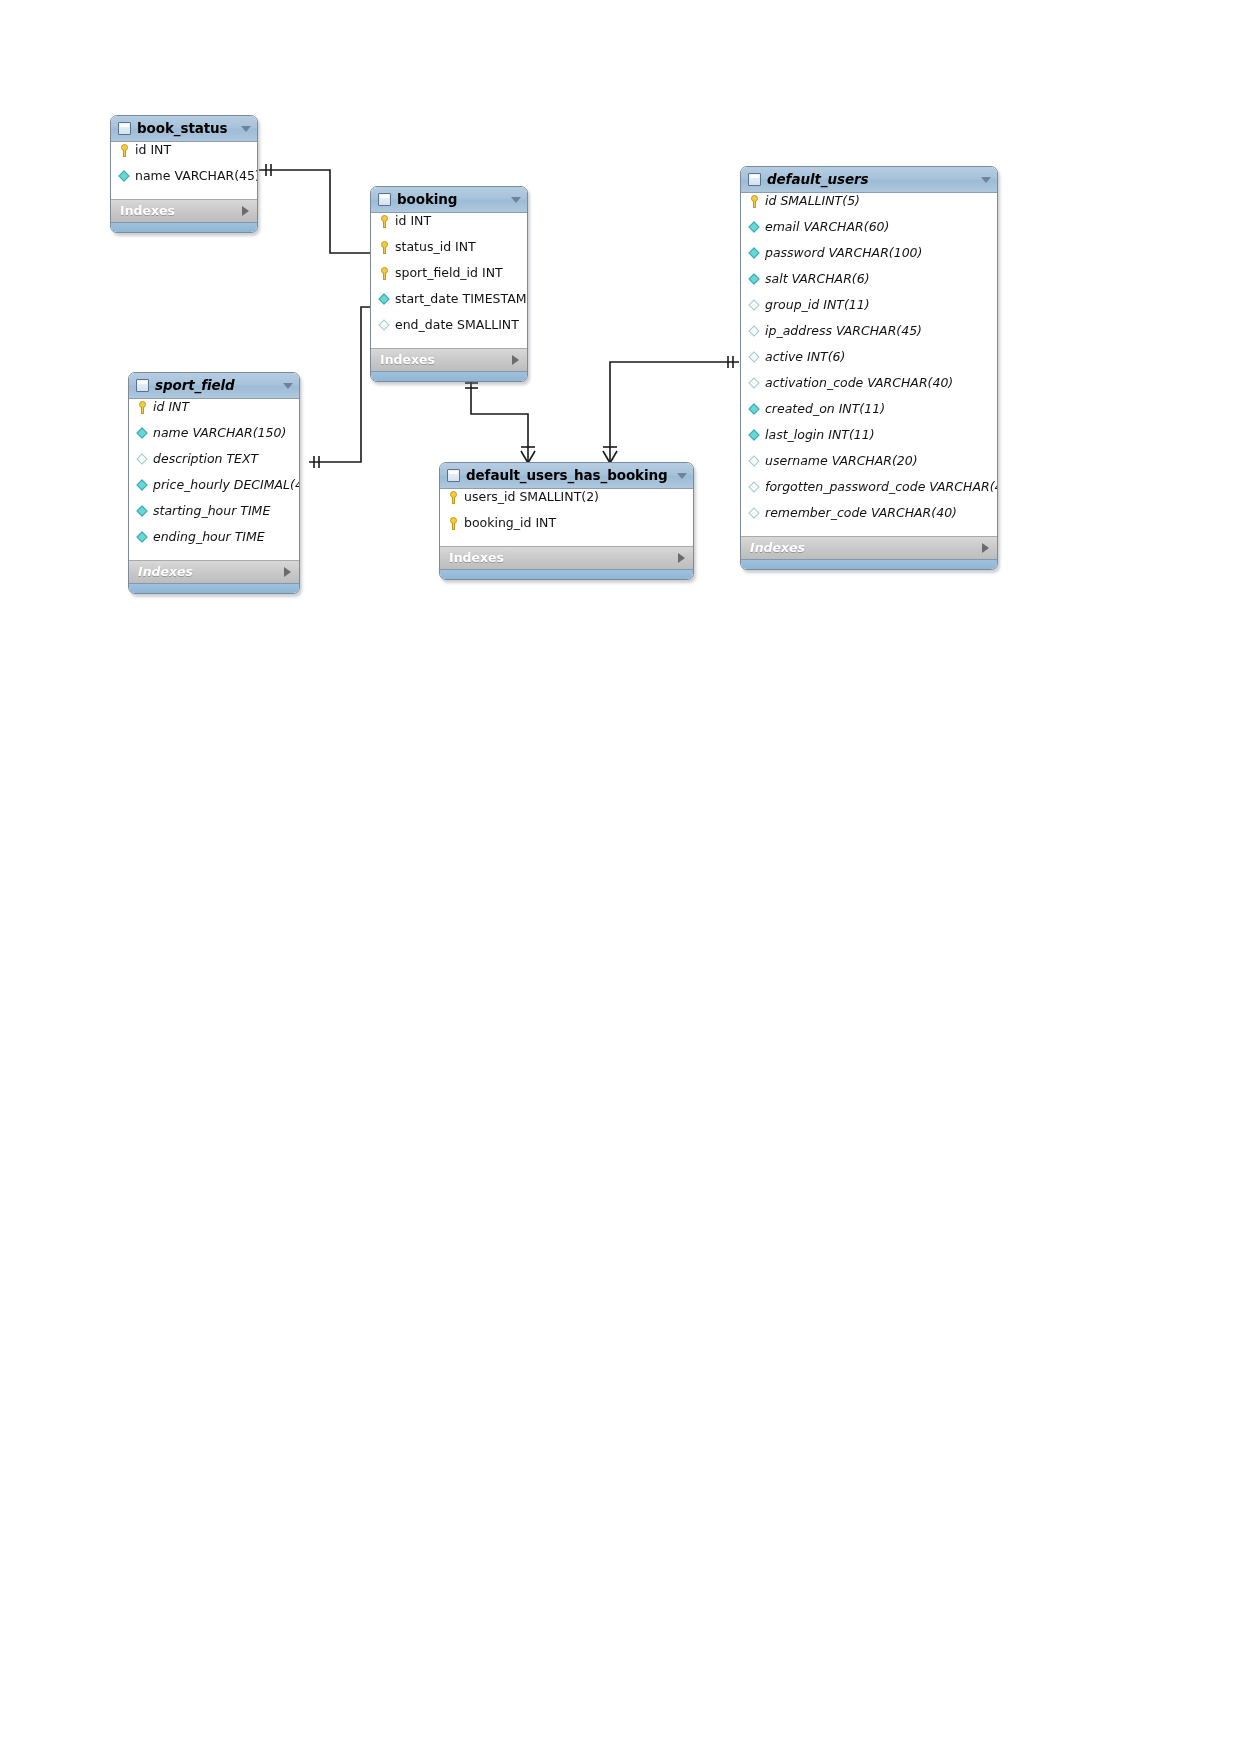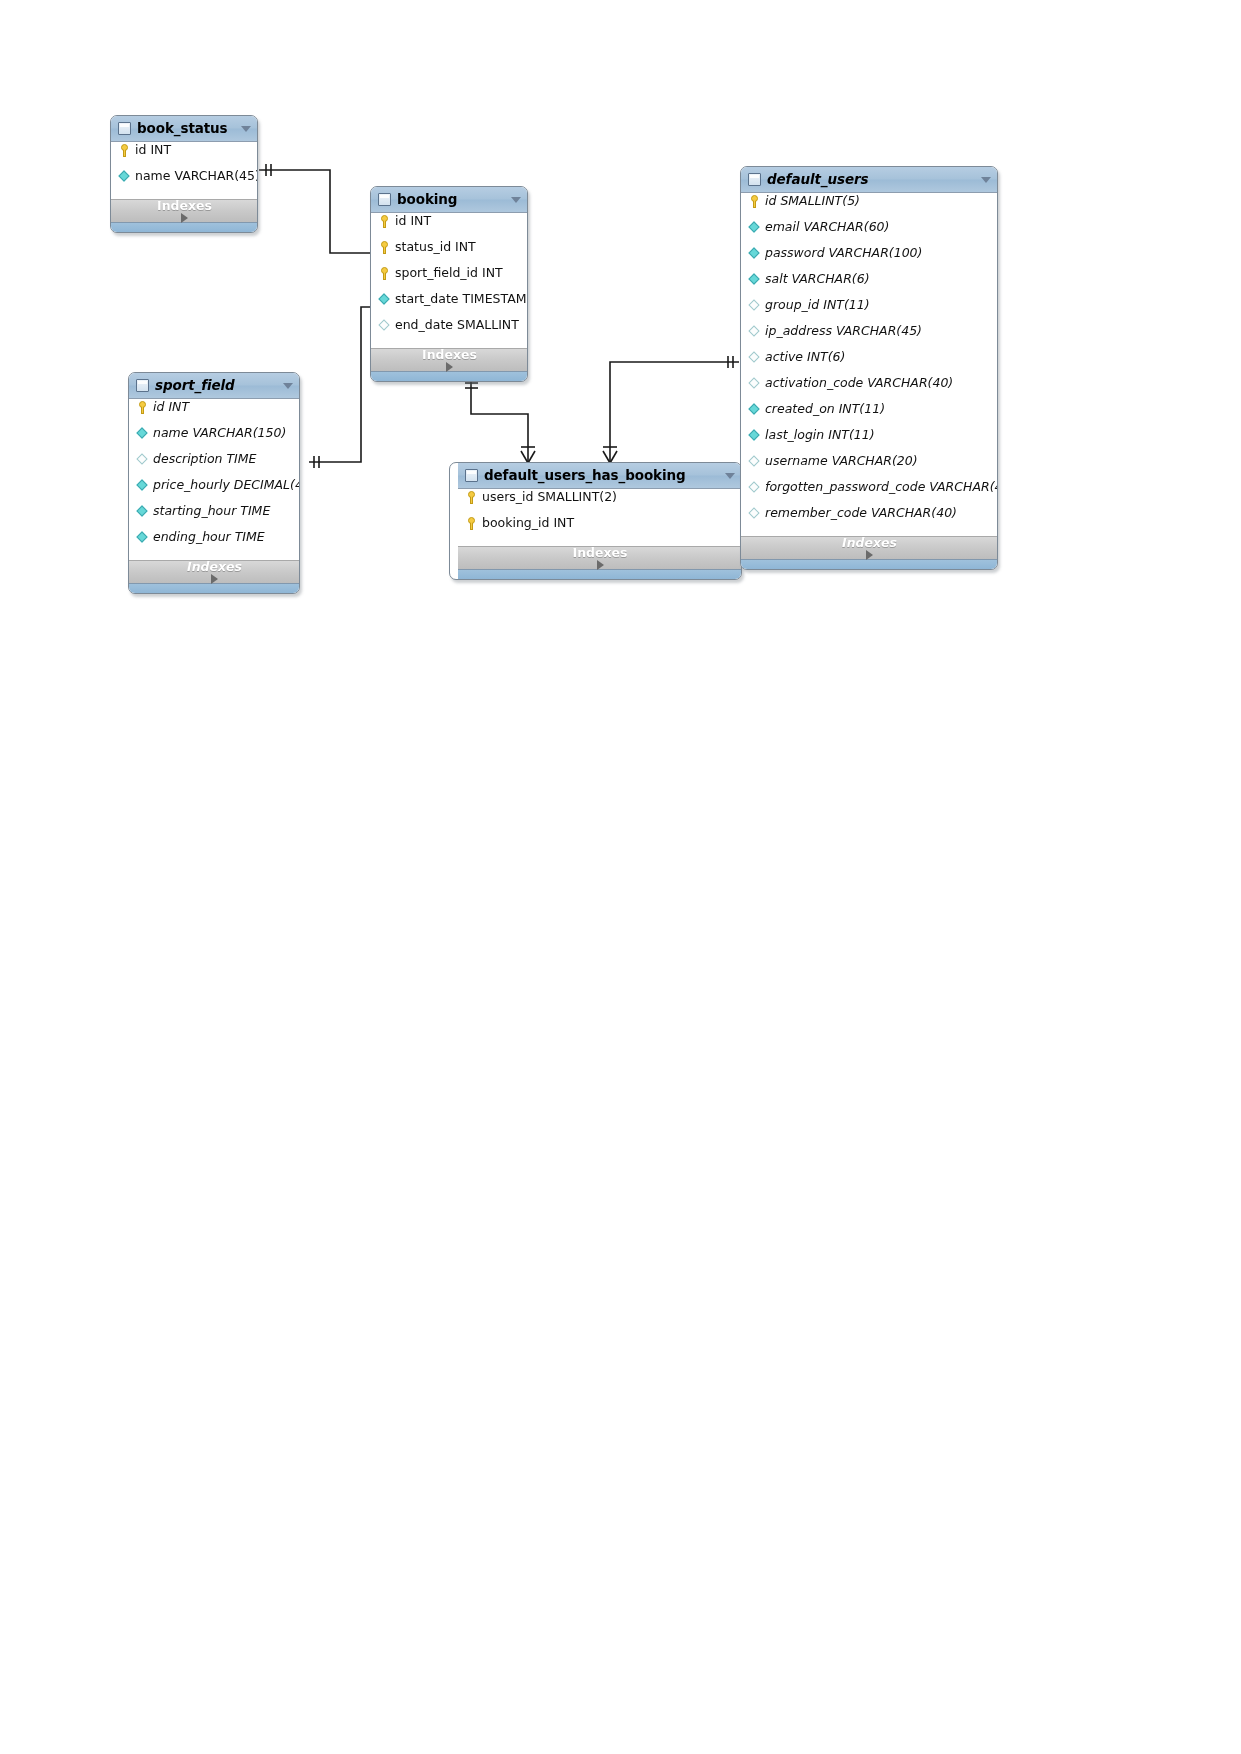--- a/index.html
+++ b/index.html
@@ -161,21 +161,20 @@
   }
 
   .tbl-indexes {
     height: 23px;
     box-sizing: border-box;
     background: linear-gradient(to bottom, #d8d8d8 0%, #c9c9c9 50%, #bdbdbd 100%);
     border-top: 1px solid #a9a9a9;
     display: flex;
     align-items: center;
     padding: 0 8px 0 9px;
-    flex-direction: column;
   }
   .idx-label {
     font-size: 12.5px;
     font-weight: bold;
     color: #ffffff;
     text-shadow: 0 1px 0 rgba(120,120,120,.6);
     flex: 1;
     line-height: 1;
   }
   .idx-arrow {
@@ -313,42 +312,42 @@
           <div class="col-row">
             <span class="ico key"></span>
             <span class="col-label">id INT</span>
           </div>
           <div class="col-row">
             <span class="ico dia-full"></span>
             <span class="col-label">name VARCHAR(150)</span>
           </div>
           <div class="col-row">
             <span class="ico dia-open"></span>
-            <span class="col-label">description TIME</span>
+            <span class="col-label">description TEXT</span>
           </div>
           <div class="col-row">
             <span class="ico dia-full"></span>
             <span class="col-label">price_hourly DECIMAL(4,2)</span>
           </div>
           <div class="col-row">
             <span class="ico dia-full"></span>
             <span class="col-label">starting_hour TIME</span>
           </div>
           <div class="col-row">
             <span class="ico dia-full"></span>
             <span class="col-label">ending_hour TIME</span>
           </div>
         </div>
         <div class="tbl-indexes">
           <span class="idx-label">Indexes</span>
           <span class="idx-arrow"></span>
         </div>
         <div class="tbl-footstrip"></div>
       </div>
-      <div class="table-box" style="left: 449px; top: 462px; width: 293px; padding-left: 8px;">
+      <div class="table-box" style="left: 439px; top: 462px; width: 255px;">
         <div class="tbl-header">
           <span class="tbl-icon"></span>
           <span class="tbl-title">default_users_has_booking</span>
           <span class="tbl-caret"></span>
         </div>
         <div class="tbl-cols">
           <div class="col-row">
             <span class="ico key"></span>
             <span class="col-label">users_id SMALLINT(2)</span>
           </div>

